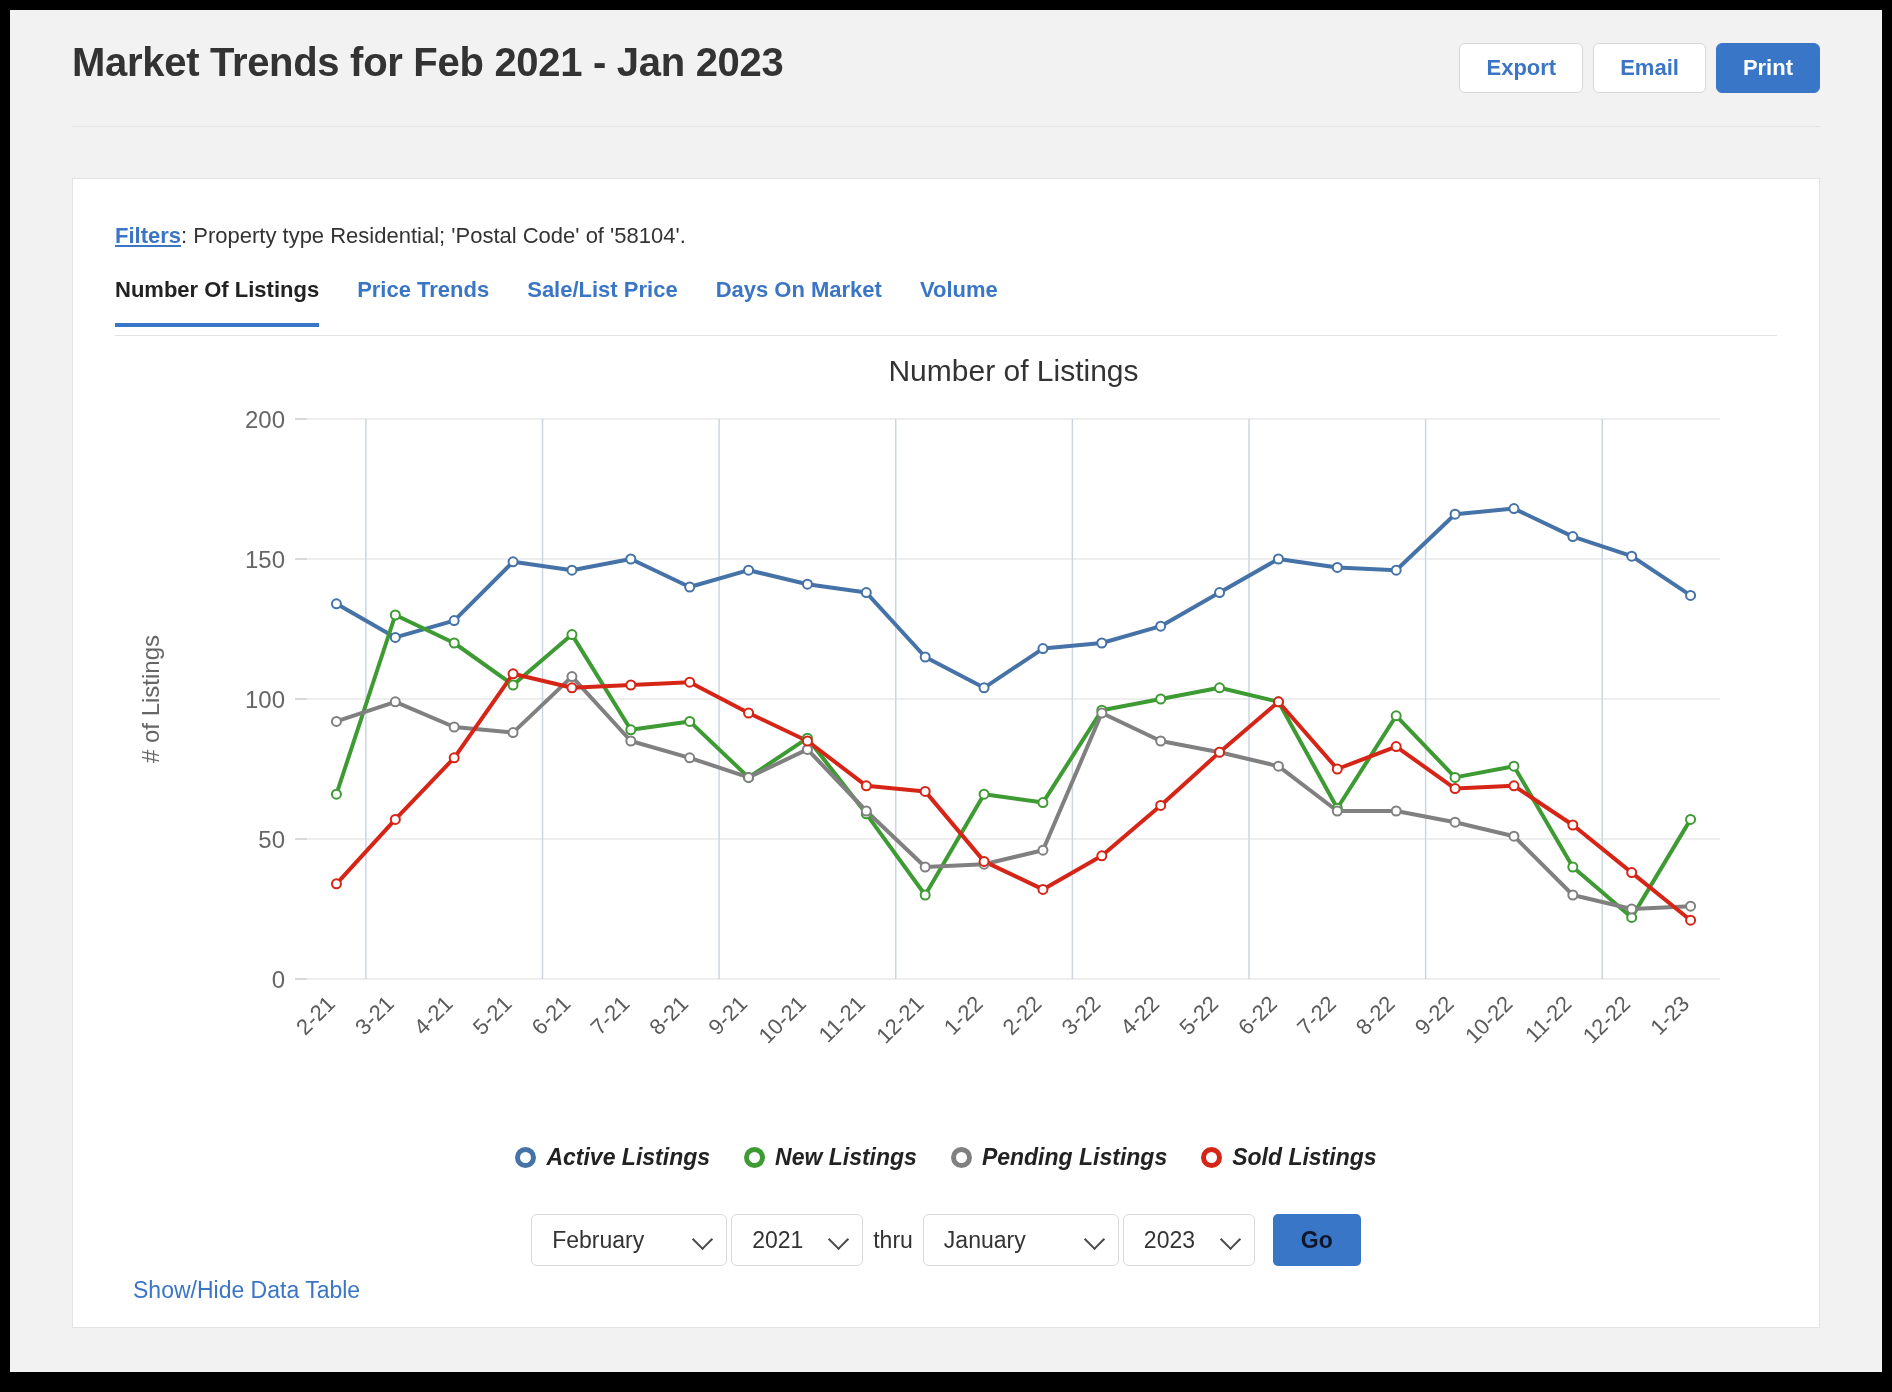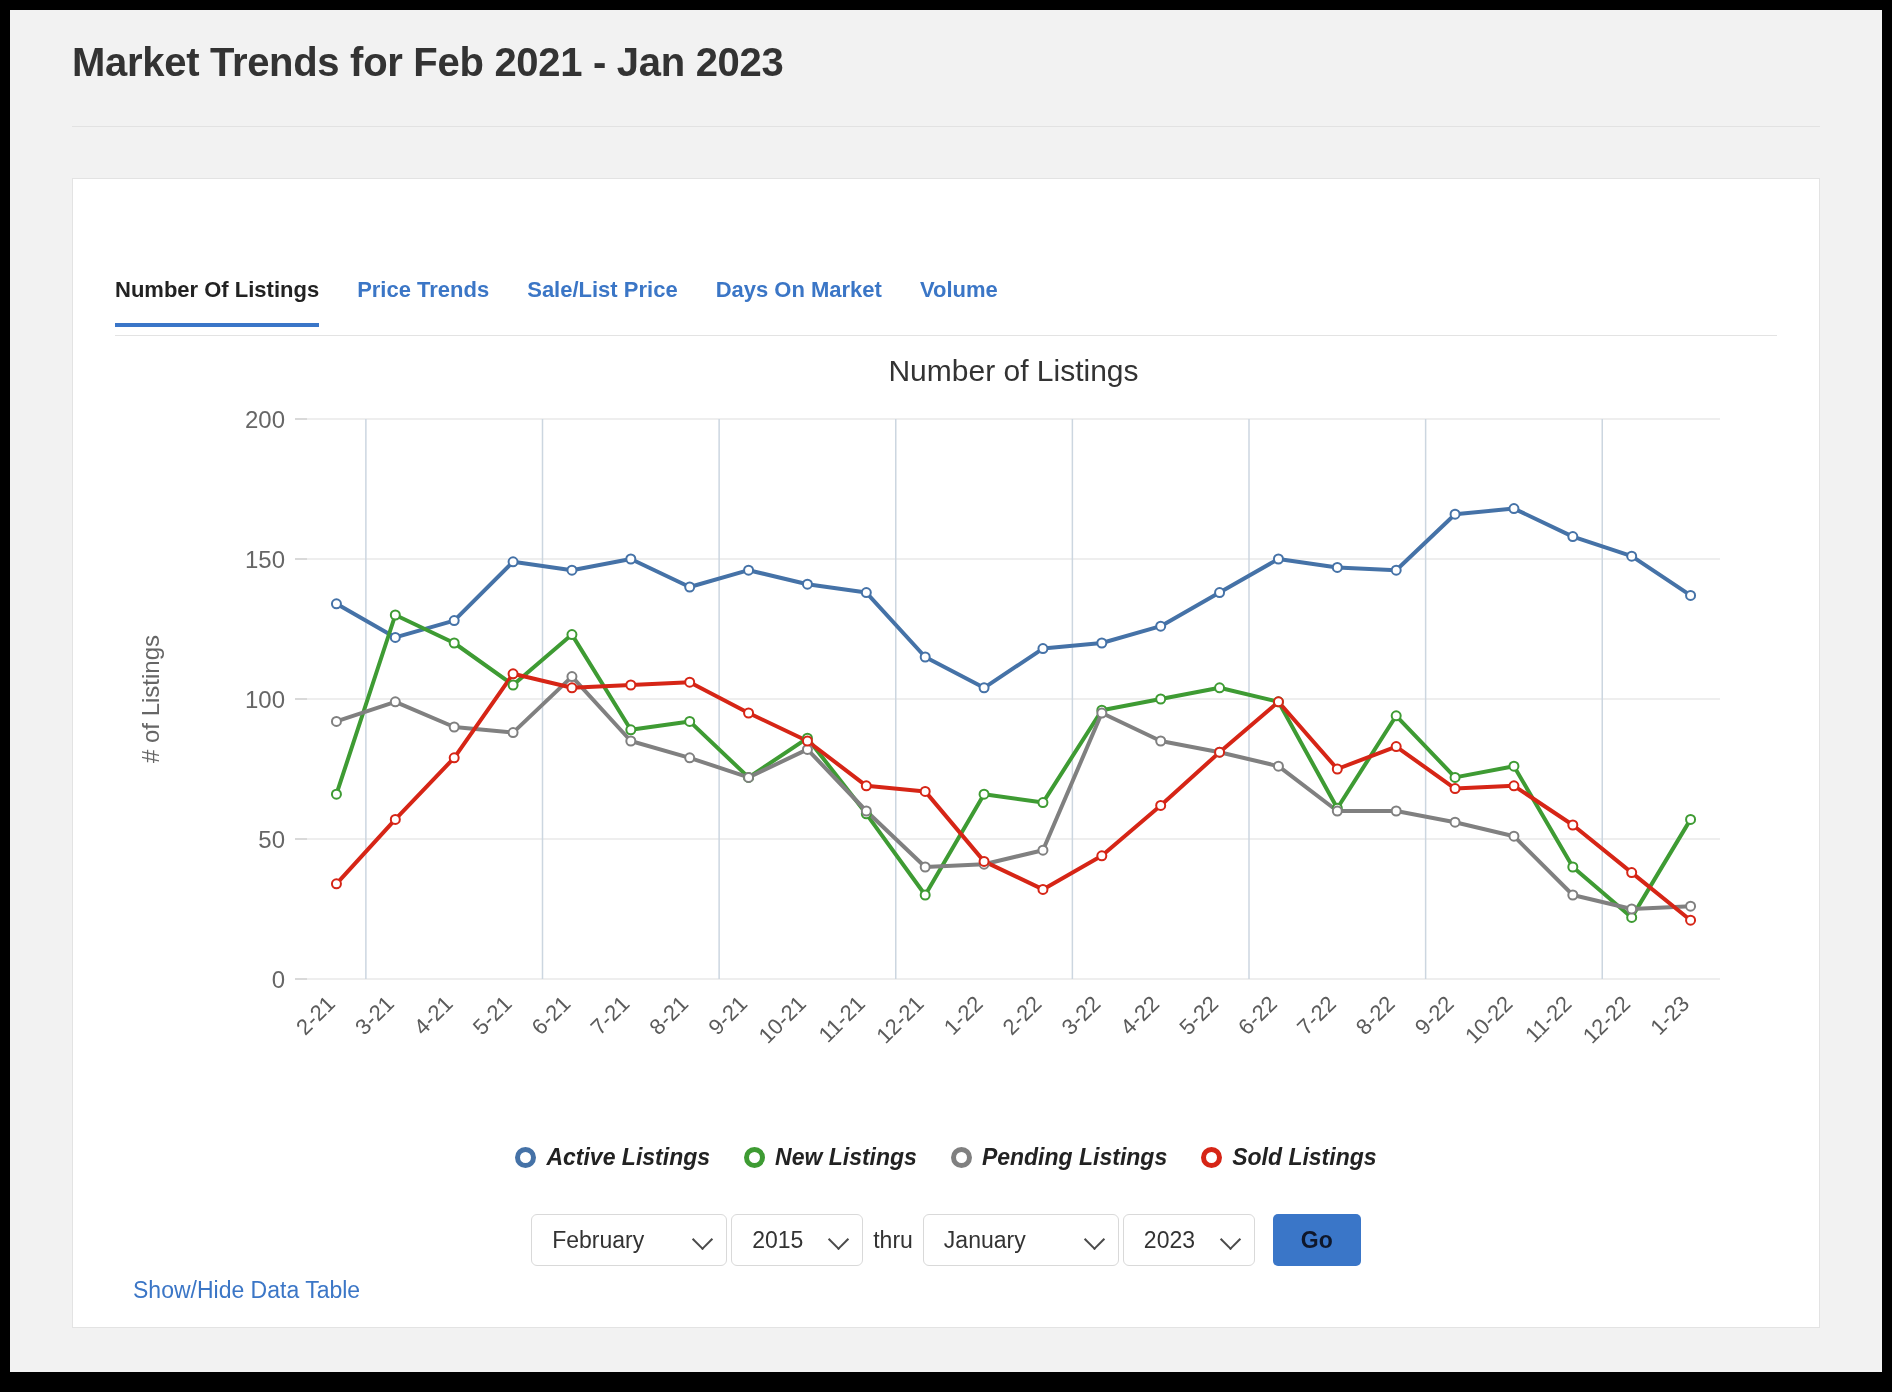--- a/index.html
+++ b/index.html
@@ -229,25 +229,33 @@
   }
   text { font-family: "Liberation Sans", sans-serif; }
 </style>
 </head>
 <body>
 
 <div class="screen">
 
   <div class="page-header">
     <div class="page-title">Market Trends for Feb 2021 - Jan 2023</div>
+    <div class="header-actions">
+      <button class="btn btn-outline">Export</button>
+      <button class="btn btn-outline">Email</button>
+      <button class="btn btn-primary">Print</button>
+    </div>
     <div class="header-divider"></div>
   </div>
 
   <div class="card">
 
+    <div class="filters-line">
+      <span class="filters-link">Filters</span><span>: Property type Residential; 'Postal Code' of '58104'.</span>
+    </div>
 
     <div class="tabs">
         <div class="tab active">Number Of Listings</div>
         <div class="tab">Price Trends</div>
         <div class="tab">Sale/List Price</div>
         <div class="tab">Days On Market</div>
         <div class="tab">Volume</div>
       </div>
 
     <div class="chart-area">
@@ -422,21 +430,21 @@
           <span>Sold Listings</span>
         </div>
       </div>
 
     <div class="controls">
       <div class="select month">
         <span>February</span>
         <span class="chev"></span>
       </div>
       <div class="select year">
-        <span>2015</span>
+        <span>2021</span>
         <span class="chev"></span>
       </div>
       <div class="thru-label">thru</div>
       <div class="select month">
         <span>January</span>
         <span class="chev"></span>
       </div>
       <div class="select year">
         <span>2023</span>
         <span class="chev"></span>

